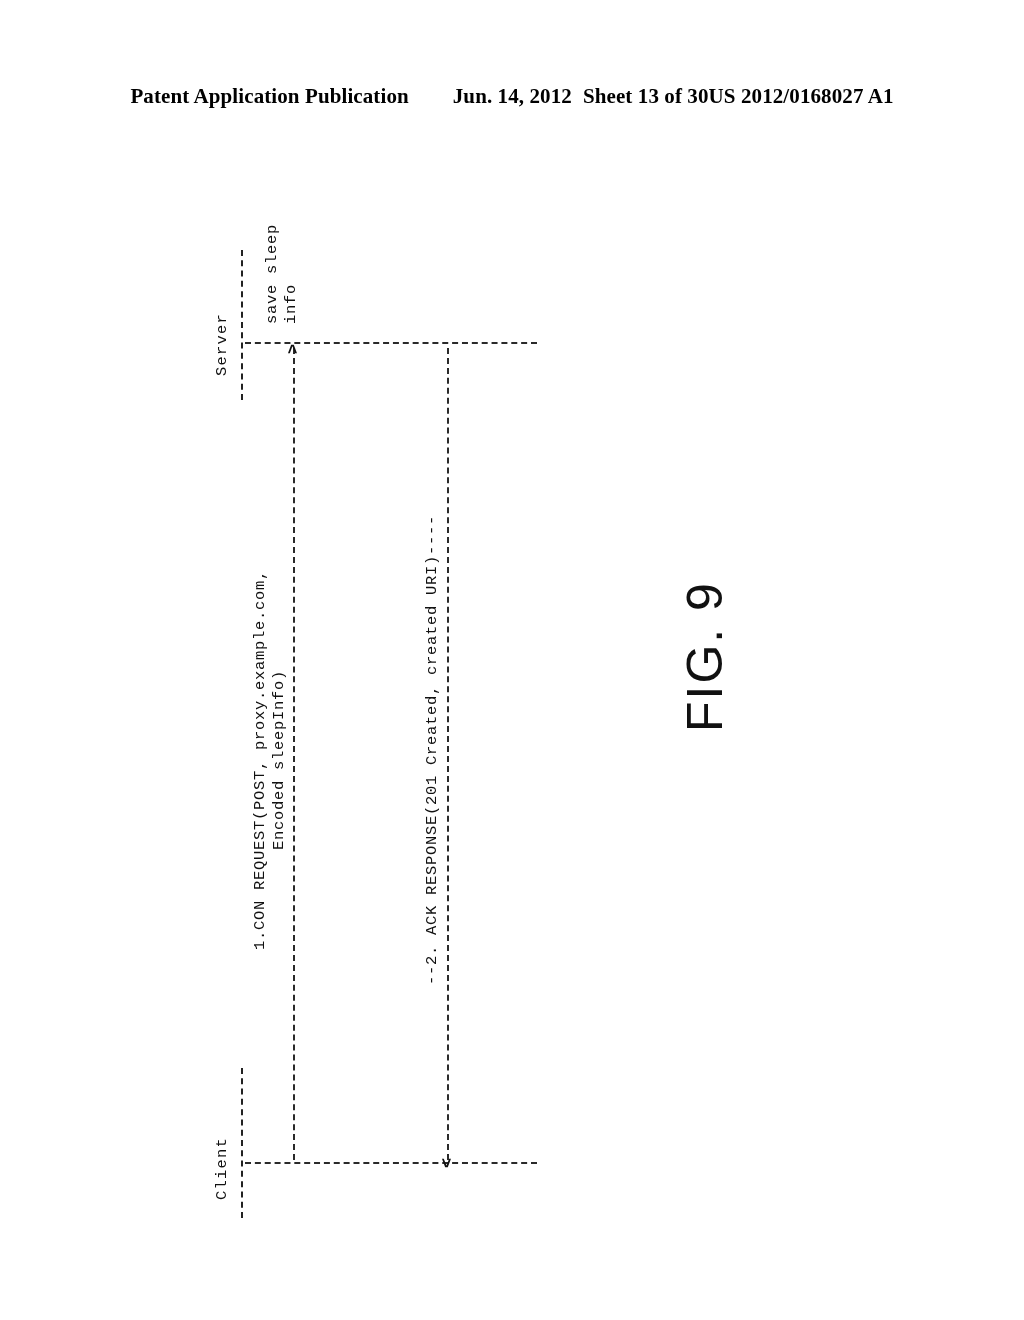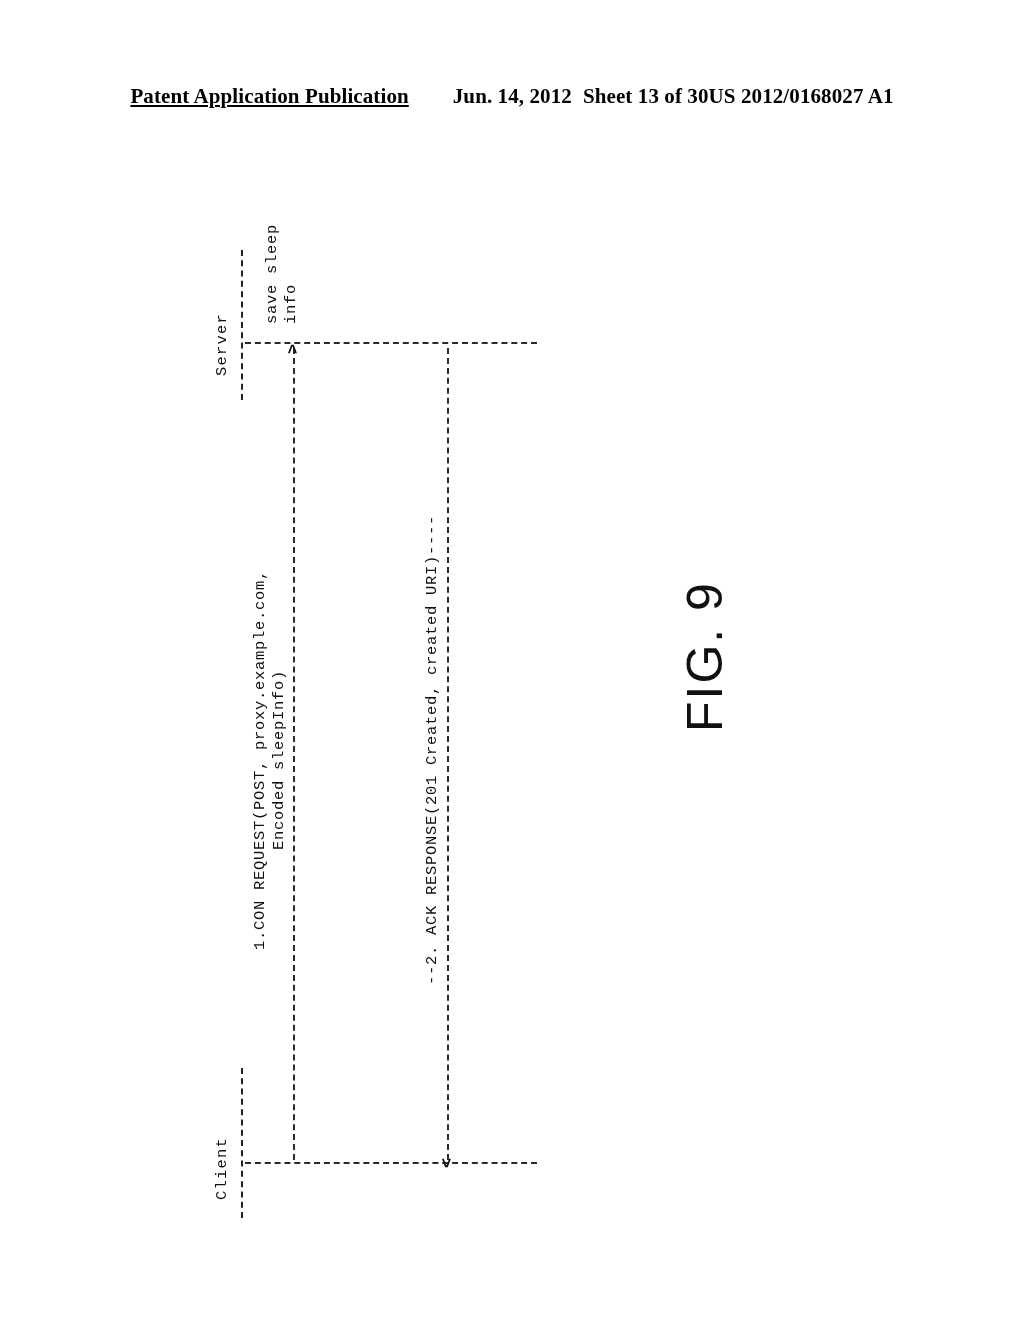--- a/index.html
+++ b/index.html
@@ -26,21 +26,21 @@
     display: flex;
     flex-direction: row;
     align-items: baseline;
     justify-content: center;
     font-family: "Liberation Serif", serif;
     font-weight: bold;
     font-size: 21px;
     letter-spacing: 0.1px;
     white-space: nowrap;
   }
-  #patent-header .hdr-pub      { margin-right: 44px; text-decoration: underline; }
+  #patent-header .hdr-pub      { margin-right: 44px; }
   #patent-header .hdr-date     { margin-right: 11px; }
   #patent-header .hdr-sheet    { }
   #patent-header .hdr-number   { }
 
   
   
   #drawing-rotator {
     position: absolute;
     top: 0;
     left: 0;

